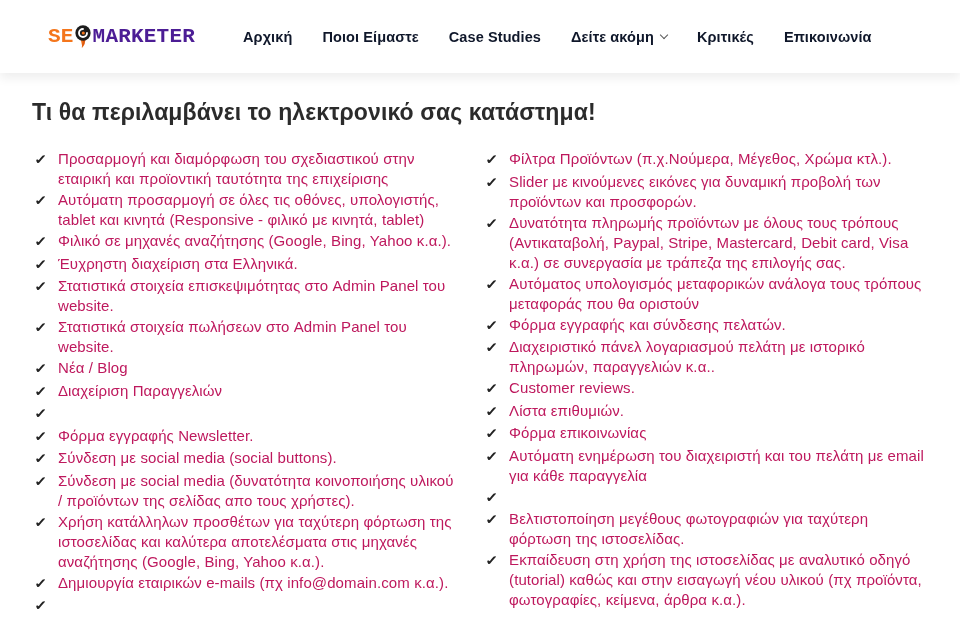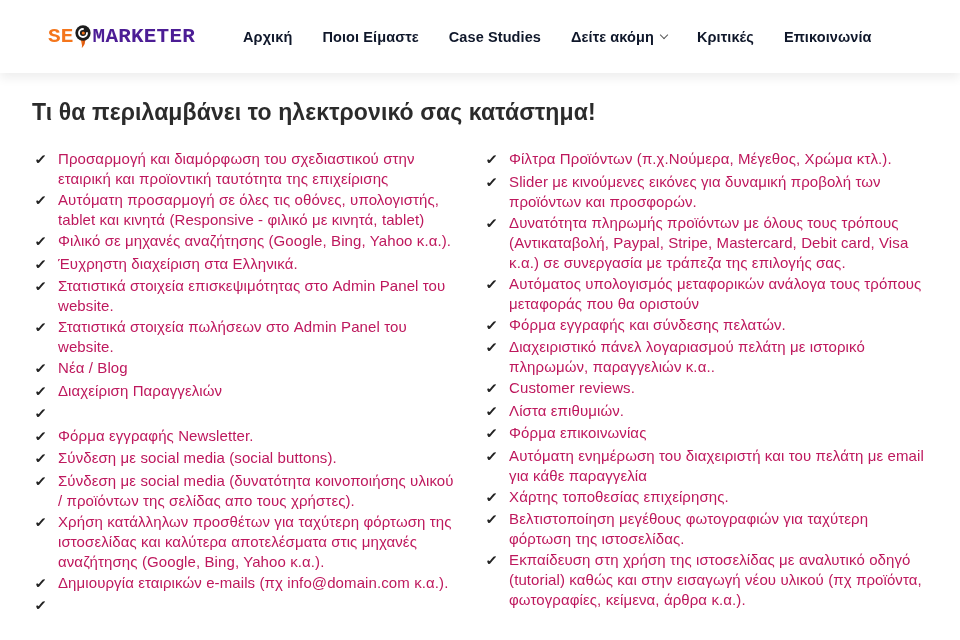--- a/index.html
+++ b/index.html
@@ -191,21 +191,20 @@
       <li class="feature-item">
           <span class="check">✓</span>
           <span class="feature-text">Φόρμα επικοινωνίας</span>
         </li>
       <li class="feature-item">
           <span class="check">✓</span>
           <span class="feature-text">Αυτόματη ενημέρωση του διαχειριστή και του πελάτη με email για κάθε παραγγελία</span>
         </li>
       <li class="feature-item">
           <span class="check">✓</span>
-          <span class="feature-text">Χάρτης τοποθεσίας επιχείρησης.</span>
         </li>
       <li class="feature-item">
           <span class="check">✓</span>
           <span class="feature-text">Βελτιστοποίηση μεγέθους φωτογραφιών για ταχύτερη φόρτωση της ιστοσελίδας.</span>
         </li>
       <li class="feature-item">
           <span class="check">✓</span>
           <span class="feature-text">Εκπαίδευση στη χρήση της ιστοσελίδας με αναλυτικό οδηγό (tutorial) καθώς και στην εισαγωγή νέου υλικού (πχ προϊόντα, φωτογραφίες, κείμενα, άρθρα κ.α.).</span>
         </li>
     </ul>

